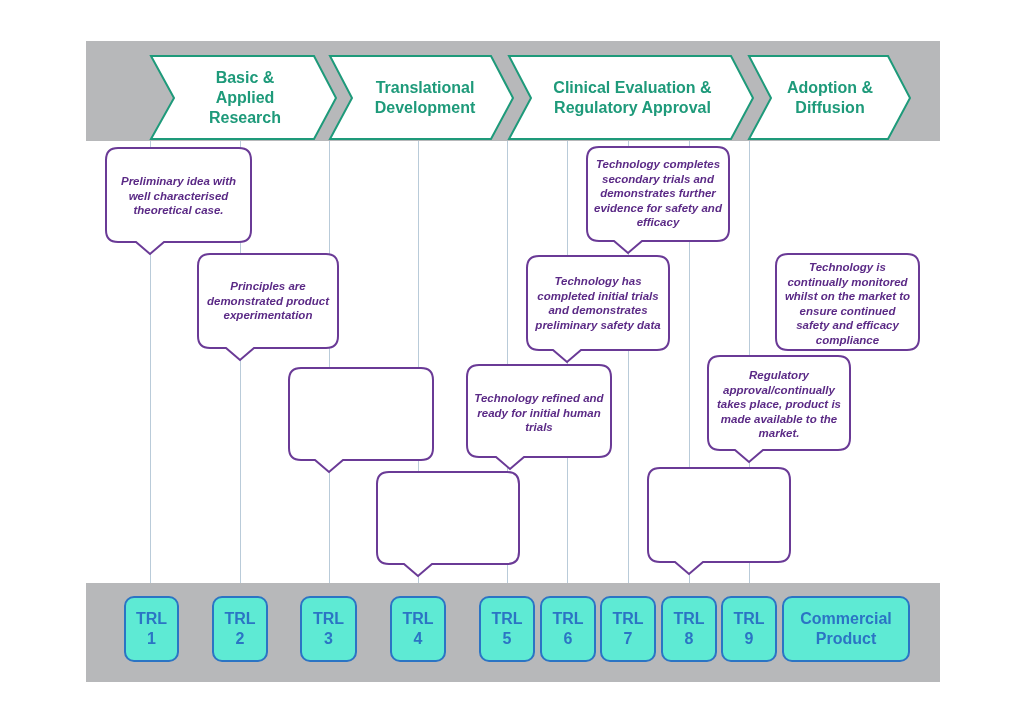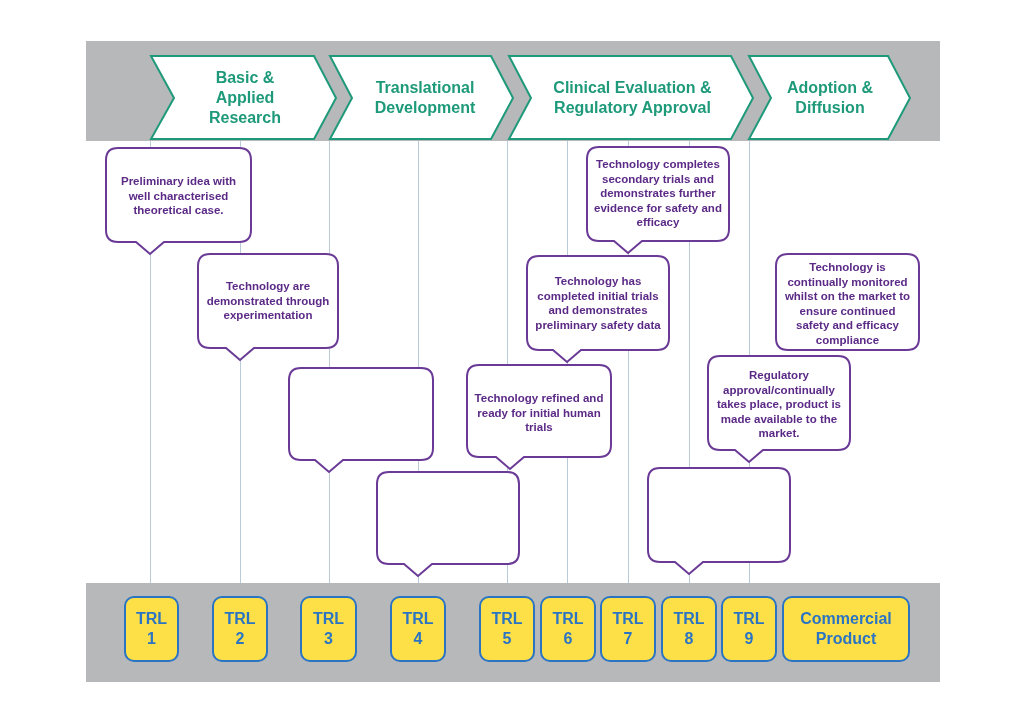--- a/index.html
+++ b/index.html
@@ -3,24 +3,24 @@
 <meta charset="utf-8">
 <style>
   html, body { margin:0; padding:0; background:#ffffff; }
   body { width:1024px; height:725px; position:relative; overflow:hidden; font-family:"Liberation Sans", sans-serif; }
   .band { position:absolute; background:#b7b8ba; left:86px; width:854px; }
   #top-band { top:41px; height:100px; }
   #bottom-band { top:583px; height:99px; }
   .vline { position:absolute; top:141px; height:442px; width:1px; background:#b9cbd9; }
   svg#chevrons { position:absolute; left:0; top:0; }
   .chev-label { position:absolute; color:#1e9a7a; font-weight:bold; font-size:16px; text-align:center; line-height:20px; display:flex; align-items:center; justify-content:center; }
-  .callout { position:absolute; }
+  .callout { position:absolute;font-style:italic; }
   .callout svg { position:absolute; left:0; top:0; overflow:visible; }
   .callout .txt { position:absolute; left:0; right:0; color:#5b2a86; font-weight:bold; font-size:11.5px; line-height:14.5px; text-align:center; padding:0 6px; box-sizing:border-box; }
-  .trl { position:absolute; top:596px; height:66px; border:2px solid #2b74c4; border-radius:10px; background:#fde047; box-sizing:border-box; color:#2b74c4; font-weight:bold; font-size:16px; line-height:20px; text-align:center; display:flex; flex-direction:column; align-items:center; justify-content:center; }
+  .trl { position:absolute; top:596px; height:66px; border:2px solid #2b74c4; border-radius:10px; background:#5eead4; box-sizing:border-box; color:#2b74c4; font-weight:bold; font-size:16px; line-height:20px; text-align:center; display:flex; flex-direction:column; align-items:center; justify-content:center; }
 </style>
 </head>
 <body>
 
 <div class="band" id="top-band"></div>
 <div class="band" id="bottom-band"></div>
 
 <div class="vline" style="left:150px"></div>
 <div class="vline" style="left:240px"></div>
 <div class="vline" style="left:329px"></div>
@@ -45,21 +45,21 @@
 <div class="callout" style="left:106px;top:148px;width:145px;height:94px">
     <svg width="145" height="108">
       <path d="M12,0 H133 Q145,0 145,12 V82 Q145,94 133,94 H58 L44,106 L30,94 H12 Q0,94 0,82 V12 Q0,0 12,0 Z" fill="#ffffff" stroke="#6a3a96" stroke-width="2"></path>
     </svg>
   <div class="txt" style="top:26px">Preliminary idea with well characterised theoretical case.</div>
 </div>
 <div class="callout" style="left:198px;top:254px;width:140px;height:94px">
     <svg width="140" height="108">
       <path d="M12,0 H128 Q140,0 140,12 V82 Q140,94 128,94 H56 L42,106 L28,94 H12 Q0,94 0,82 V12 Q0,0 12,0 Z" fill="#ffffff" stroke="#6a3a96" stroke-width="2"></path>
     </svg>
-  <div class="txt" style="top:25px">Technology are demonstrated through experimentation</div>
+  <div class="txt" style="top:25px">Principles are demonstrated product experimentation</div>
 </div>
 <div class="callout" style="left:289px;top:368px;width:144px;height:92px">
     <svg width="144" height="106">
       <path d="M12,0 H132 Q144,0 144,12 V80 Q144,92 132,92 H54 L40,104 L26,92 H12 Q0,92 0,80 V12 Q0,0 12,0 Z" fill="#ffffff" stroke="#6a3a96" stroke-width="2"></path>
     </svg>
 </div>
 <div class="callout" style="left:377px;top:472px;width:142px;height:92px">
     <svg width="142" height="106">
       <path d="M12,0 H130 Q142,0 142,12 V80 Q142,92 130,92 H55 L41,104 L27,92 H12 Q0,92 0,80 V12 Q0,0 12,0 Z" fill="#ffffff" stroke="#6a3a96" stroke-width="2"></path>
     </svg>

